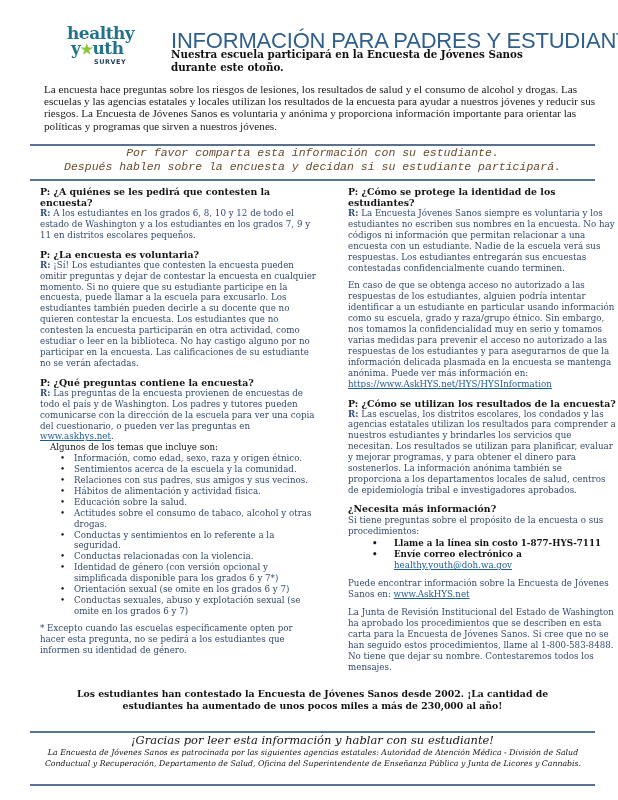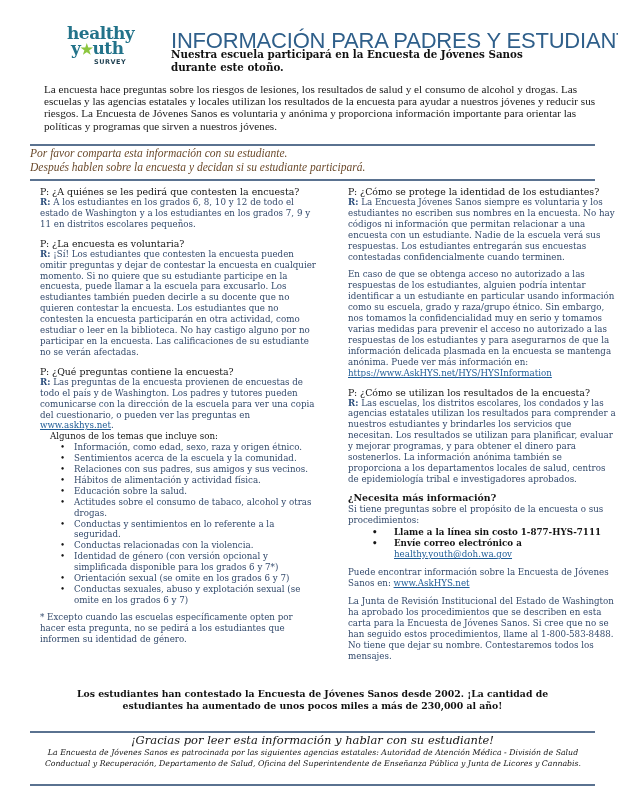--- a/index.html
+++ b/index.html
@@ -12,26 +12,26 @@
   .logo .l2 { padding-left: 4px; }
   .logo .star { color: #8cc63f; font-size: 14px; }
   .logo .l3 { font-family: "DejaVu Sans", sans-serif; font-weight: bold; font-size: 6.5px; color: #1e3f50; letter-spacing: 0.5px; display: block; padding-left: 27px; margin-top: 1px; }
 
   .title { position: absolute; left: 104px; top: 2px; font-family: "Liberation Sans", sans-serif; font-size: 22px; color: #2f5f8a; letter-spacing: -0.2px; white-space: nowrap; }
   .subtitle { position: absolute; left: 104px; top: 22px; width: 390px; font-family: "DejaVu Serif", serif; font-weight: bold; font-size: 10.3px; line-height: 13px; color: #111; }
 
   .intro { position: absolute; left: 44px; top: 83px; width: 566px; font-family: "Liberation Serif", serif; font-size: 11.2px; line-height: 12.2px; color: #1a1a1a; }
 
   .rule { position: absolute; left: 30px; width: 565px; height: 2px; background: #5a7290; }
-  .callout { position: absolute; left: 30px; top: 146px; width: 565px; text-align: left; font-family: Liberation Serif, serif; font-style: italic; font-size: 11.5px; line-height: 14px; color: #6a4a2c; }
+  .callout { position: absolute; left: 30px; top: 146px; width: 565px; text-align: center; font-family: Liberation Mono, monospace; font-style: italic; font-size: 11.5px; line-height: 14px; color: #6a4a2c; }
 
   .col { position: absolute; top: 186px; width: 278px; font-family: "DejaVu Serif", serif; font-size: 8.7px; line-height: 10.9px; color: #334a6c; }
   .col.left { left: 40px; }
   .col.right { left: 331px; width: 270px; margin-left: 17px; }
-  .q { font-weight: normal; color: #141414; font-size: 9.4px; line-height: 11px; }
+  .q { font-weight: bold; color: #141414; font-size: 9.4px; line-height: 11px; }
   .r-label { font-weight: bold; color: #2a4c7a; }
   .para { margin-bottom: 7px; }
   .block { margin-bottom: 8px; }
   a.link { color: #1f5c96; text-decoration: underline; }
   .topics-title { color: #141414; padding-left: 10px; margin-top: 0; }
   ul.topics { list-style: none; padding-left: 20px; margin-bottom: 6px; }
   ul.topics li { position: relative; padding-left: 14px; }
   ul.topics li::before { content: "•"; position: absolute; left: 0; color: #141414; }
   .footnote { margin-top: 4px; }
   ul.contact { list-style: none; padding-left: 24px; margin: 2px 0 7px 0; }

